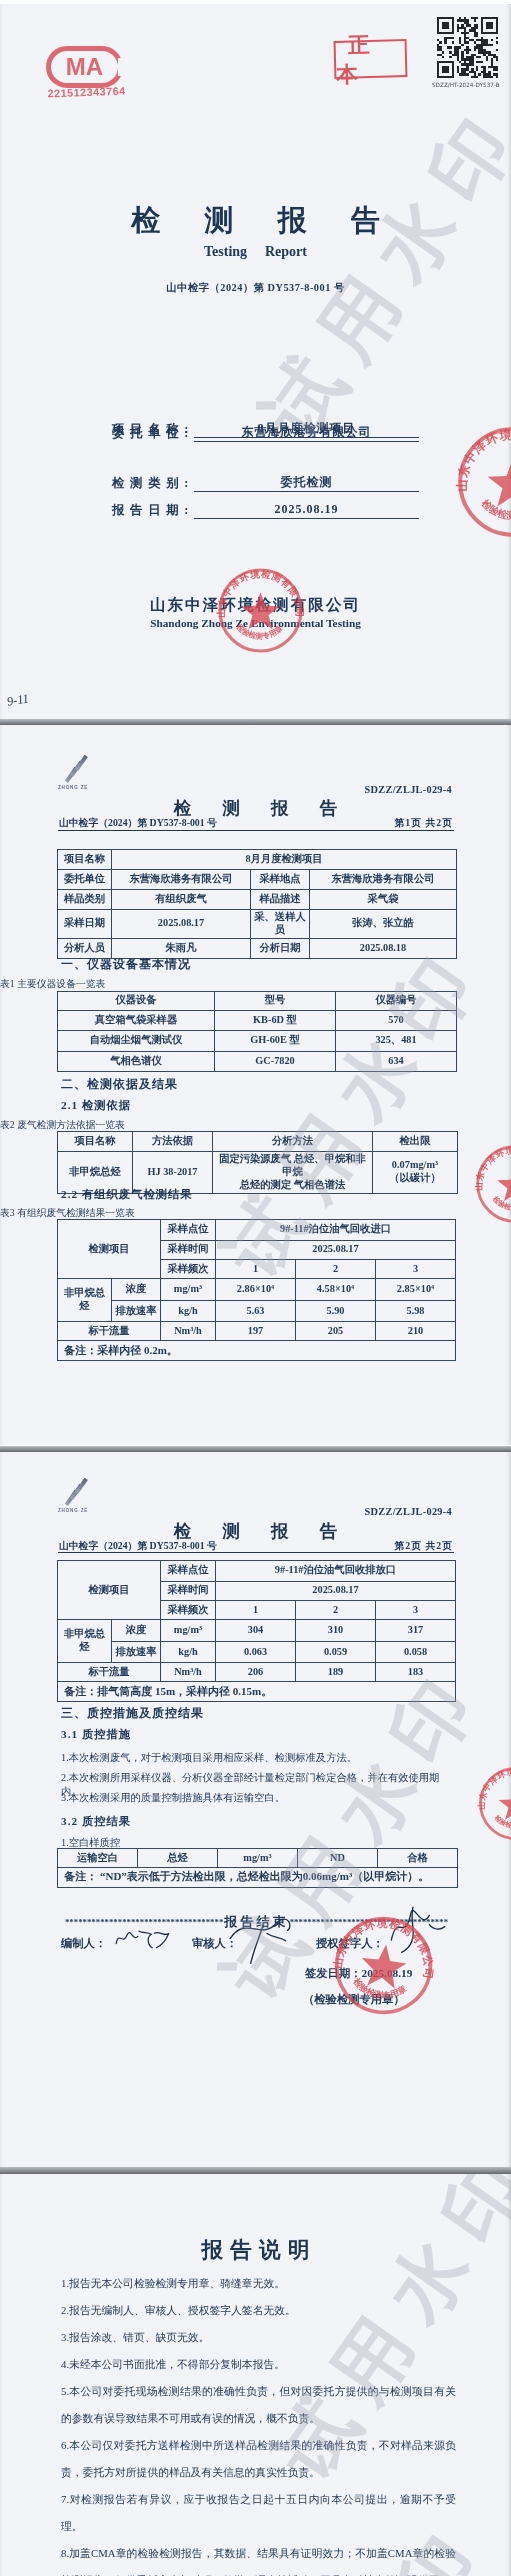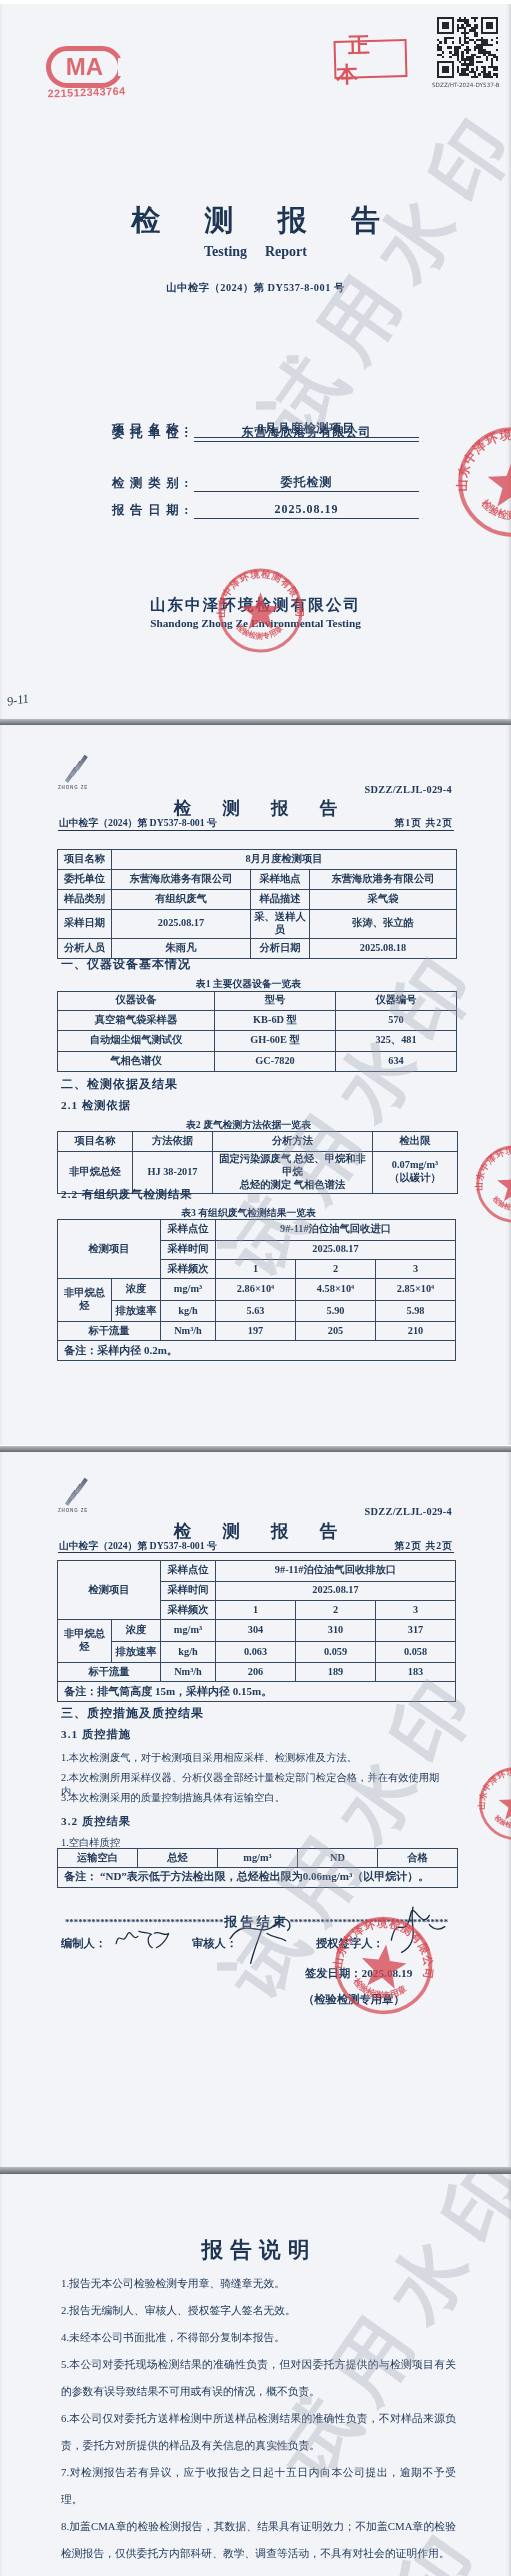--- a/index.html
+++ b/index.html
@@ -24,21 +24,21 @@
     transform:translate(-50%,-50%) rotate(-55deg);
   }
   .stamp { position:absolute; z-index:40; pointer-events:none; }
   table.t { border-collapse:collapse; table-layout:fixed; position:absolute; width:399px; z-index:2; }
   table.t td {
     border:1px solid #354860; font-weight:bold; text-align:center; vertical-align:middle;
     font-size:10.3px; color:#243b59; white-space:pre-line; line-height:1.25; padding:1px 2.1px;
   }
   table.t td.remark { text-align:left; padding-left:6.2px; font-size:11px; }
   .sec { position:absolute; left:61px; font-size:12px; font-weight:bold; letter-spacing:1px; z-index:2; }
-  .cap { position:absolute; left:0; width:497px; text-align:center; font-size:9.8px; font-weight:bold; z-index:2; }
+  .cap { position:absolute; left:0; width:497px; text-align:left; font-size:9.8px; font-weight:normal; z-index:2; }
   .hdr-code { position:absolute; right:59px; font-size:10.3px; font-weight:bold; letter-spacing:0.3px; z-index:2; }
   .hdr-title { position:absolute; left:0; width:511px; text-align:center; font-size:17.5px; font-weight:bold; letter-spacing:13.4px; text-indent:13.4px; color:#1e3553; z-index:2; }
   .hdr-no { position:absolute; left:59px; font-size:9.8px; font-weight:bold; z-index:2; }
   .hdr-pg { position:absolute; right:58px; font-size:9.8px; font-weight:bold; letter-spacing:1px; z-index:2; }
   .hdr-rule { position:absolute; left:58px; width:396px; border-bottom:1.5px solid #25354d; z-index:2; }
   .logo-mark { position:absolute; width:27px; height:26px; }
   .logo-bar { position:absolute; width:16.5px; height:4.1px; background:linear-gradient(90deg,#9aa2b2,#5c6679); transform:rotate(-55deg); border-radius:0.5px; }
   .logo-text { position:absolute; font-family:"Liberation Sans","DejaVu Sans",sans-serif; font-size:4.6px; font-weight:bold; letter-spacing:0.8px; color:#687182; }
   .crow { position:absolute; left:112px; width:309px; height:20.6px; z-index:2; }
   .clabel { position:absolute; left:0; top:1.5px; font-size:12.4px; font-weight:bold; letter-spacing:5.7px; }
@@ -678,20 +678,21 @@
 
 <div class="page" style="top:2174px;height:717px">
   <div class="wm" style="left:407px;top:139px">试用水印</div>
   <div class="wm" style="left:361px;top:515px">试用水印</div>
 
   <div class="abs ctr b" style="top:61px;font-size:21.6px;letter-spacing:7.2px;text-indent:7.2px;color:#1e3553;z-index:2">报告说明</div>
 
   <div class="abs" style="left:61px;top:96px;width:395px;font-size:10.8px;line-height:27px;text-align:justify;z-index:2">
     <p class="note-p">1.报告无本公司检验检测专用章、骑缝章无效。</p>
     <p class="note-p">2.报告无编制人、审核人、授权签字人签名无效。</p>
+    <p class="note-p">3.报告涂改、错页、缺页无效。</p>
     <p class="note-p">4.未经本公司书面批准，不得部分复制本报告。</p>
     <p class="note-p">5.本公司对委托现场检测结果的准确性负责，但对因委托方提供的与检测项目有关的参数有误导致结果不可用或有误的情况，概不负责。</p>
     <p class="note-p">6.本公司仅对委托方送样检测中所送样品检测结果的准确性负责，不对样品来源负责，委托方对所提供的样品及有关信息的真实性负责。</p>
     <p class="note-p">7.对检测报告若有异议，应于收报告之日起十五日内向本公司提出，逾期不予受理。</p>
     <p class="note-p">8.加盖CMA章的检验检测报告，其数据、结果具有证明效力；不加盖CMA章的检验检测报告，仅供委托方内部科研、教学、调查等活动，不具有对社会的证明作用。</p>
   </div>
 
 </div>
 
 

